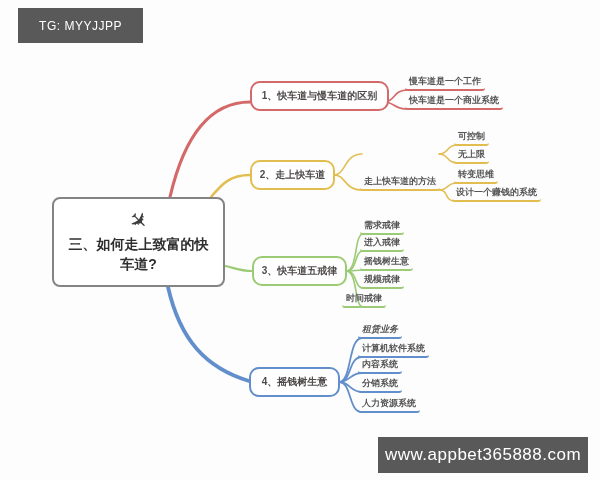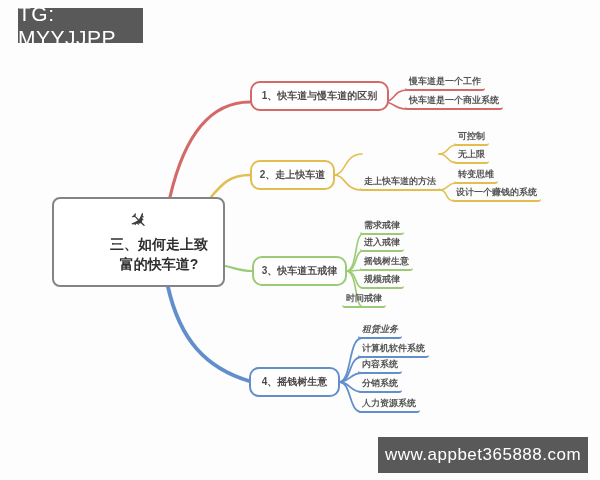--- a/index.html
+++ b/index.html
@@ -6,31 +6,31 @@
   .stage{
     position:relative;width:600px;height:480px;background:#fdfdfd;overflow:hidden;
     font-family:"Liberation Sans","DejaVu Sans",sans-serif;
   }
   .connectors{position:absolute;left:0;top:0;width:600px;height:480px;z-index:1;}
   .connectors path{fill:none;stroke-linecap:round;}
   .banner{
     position:absolute;z-index:5;color:#fff;display:flex;align-items:center;justify-content:center;
     letter-spacing:.5px;
   }
-  .banner.tl{left:18px;top:8px;width:125px;height:35px;font-size:21px;}
+  .banner.tl{left:18px;top:8px;width:125px;height:35px;font-size:12px;}
   .banner.br{left:378px;top:437px;width:210px;height:36px;font-size:17px;}
   .root{
     position:absolute;z-index:3;left:52px;top:197px;width:173px;height:90px;box-sizing:border-box;
     background:#fff;border:2px solid #848484;border-radius:8px;
     display:flex;flex-direction:column;align-items:center;justify-content:center;gap:2px;
   }
   .plane{font-size:22px;color:#3c3c3c;transform:rotate(45deg);line-height:22px;}
   .root-title{
     font-size:14px;font-weight:bold;color:#2f2f2f;text-align:center;line-height:1.45;
-    padding:0 10px;word-break:break-all;margin-left:41px;
+    padding:0 10px;word-break:break-all;
   }
   .pill{
     position:absolute;z-index:3;box-sizing:border-box;height:30px;background:#fff;
     border:2px solid;border-radius:10px;display:flex;align-items:center;justify-content:center;
     font-size:10px;font-weight:bold;color:#4f4a4a;white-space:nowrap;
   }
   .leaf{
     position:absolute;z-index:3;font-size:9px;line-height:12px;font-weight:bold;color:#555;
     white-space:nowrap;padding:0 4px 2px 4px;border-bottom:2px solid;border-radius:0 0 3px 3px;
   }

